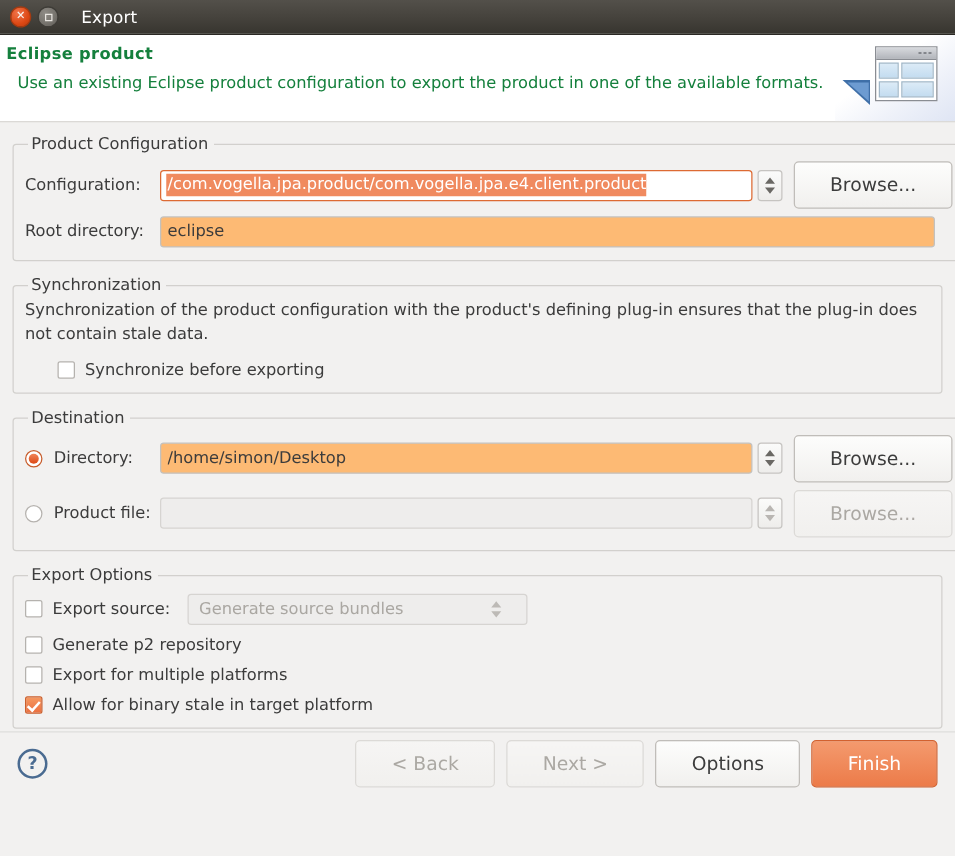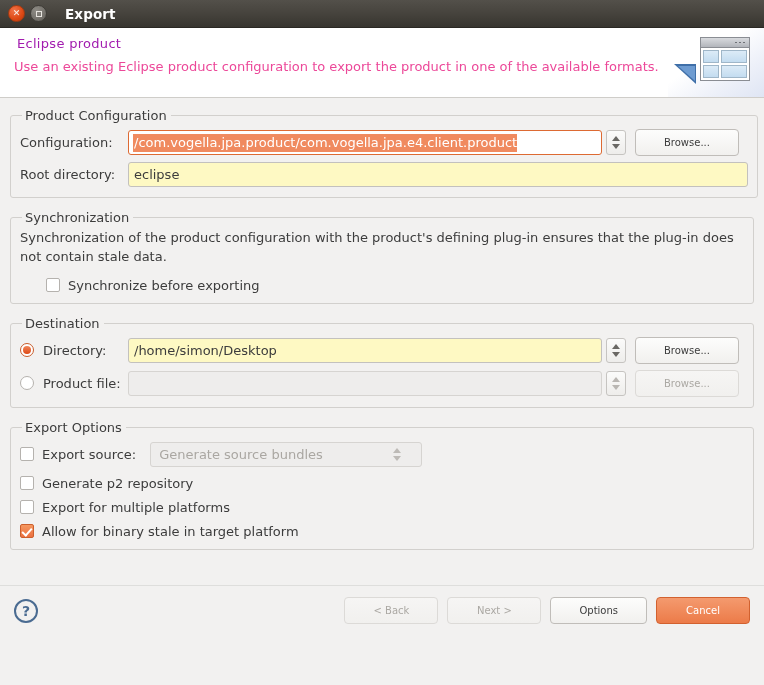--- a/index.html
+++ b/index.html
@@ -54,49 +54,49 @@
   .win-btn.maximize .glyph {
     display: block;
     width: 6px;
     height: 6px;
     border: 1px solid #e8e5e0;
     box-sizing: border-box;
   }
   .title-text {
     color: #ffffff;
     font-size: 13.5px;
-    font-weight: bold;
+    font-weight: normal;
     margin-left: 13px;
     letter-spacing: 0.1px;
   }
 
   
   .header {
     position: relative;
     height: 70px;
     background: #ffffff;
     border-bottom: 1px solid #cfcdc9;
     box-sizing: border-box;
     overflow: hidden;
   }
   .header-title {
     position: absolute;
-    left: 17px;
+    left: 5px;
     top: 8px;
     font-size: 13px;
-    font-weight: normal;
-    color: #a21caf;
+    font-weight: bold;
+    color: #15803d;
     letter-spacing: 0.3px;
   }
   .header-desc {
     position: absolute;
     left: 14px;
     top: 31px;
     font-size: 13px;
-    color: #ec4899;
+    color: #15803d;
   }
   .header-graphic {
     position: absolute;
     right: 0;
     top: 0;
     width: 96px;
     height: 69px;
     background: linear-gradient(to bottom right, #ffffff 0%, #ffffff 40%, #eef1f9 70%, #dfe5f4 100%);
   }
   .header-graphic .winicon {
@@ -190,21 +190,21 @@
   }
 
   input.txt {
     font-family: "DejaVu Sans", "Liberation Sans", sans-serif;
     font-size: 13px;
     color: #3c3c3c;
     height: 25px;
     box-sizing: border-box;
     border: 1px solid #c3c1be;
     border-radius: 3px;
-    background: #fef9c3;
+    background: #fdba74;
     padding: 0 5px;
     outline: none;
   }
   input.txt.disabled {
     background: #eeedec;
     border-color: #d6d4d1;
     color: #a5a29d;
   }
   .sel-text {
     background: #f08a5f;
@@ -248,23 +248,23 @@
     border-left: 4px solid transparent;
     border-right: 4px solid transparent;
   }
   .spinner .up { border-bottom: 5px solid #6a6864; margin-bottom: 3px; }
   .spinner .dn { border-top: 5px solid #6a6864; }
   .spinner.disabled .up { border-bottom-color: #b9b6b2; }
   .spinner.disabled .dn { border-top-color: #b9b6b2; }
 
   button.btn {
     font-family: "DejaVu Sans", "Liberation Sans", sans-serif;
-    font-size: 10px;
+    font-size: 15px;
     color: #3c3c3c;
-    height: 27px;
+    height: 38px;
     min-width: 94px;
     padding: 0 28px;
     border: 1px solid #c0bdb9;
     border-radius: 4px;
     background: linear-gradient(to bottom, #fdfdfc 0%, #f1f0ee 100%);
     cursor: pointer;
     box-sizing: border-box;
   }
   button.btn.disabled {
     color: #aba8a3;
@@ -525,16 +525,16 @@
       <span class="lbl">Allow for binary stale in target platform</span>
     </div>
   </fieldset>
 
   <div class="footer">
     <div class="help-icon">?</div>
     <div class="footer-spacer"></div>
     <button class="btn disabled first">&lt; Back</button>
     <button class="btn disabled">Next &gt;</button>
     <button class="btn">Options</button>
-    <button class="btn primary">Cancel</button>
+    <button class="btn primary">Finish</button>
   </div>
 
 </div>
 
 </body></html>

